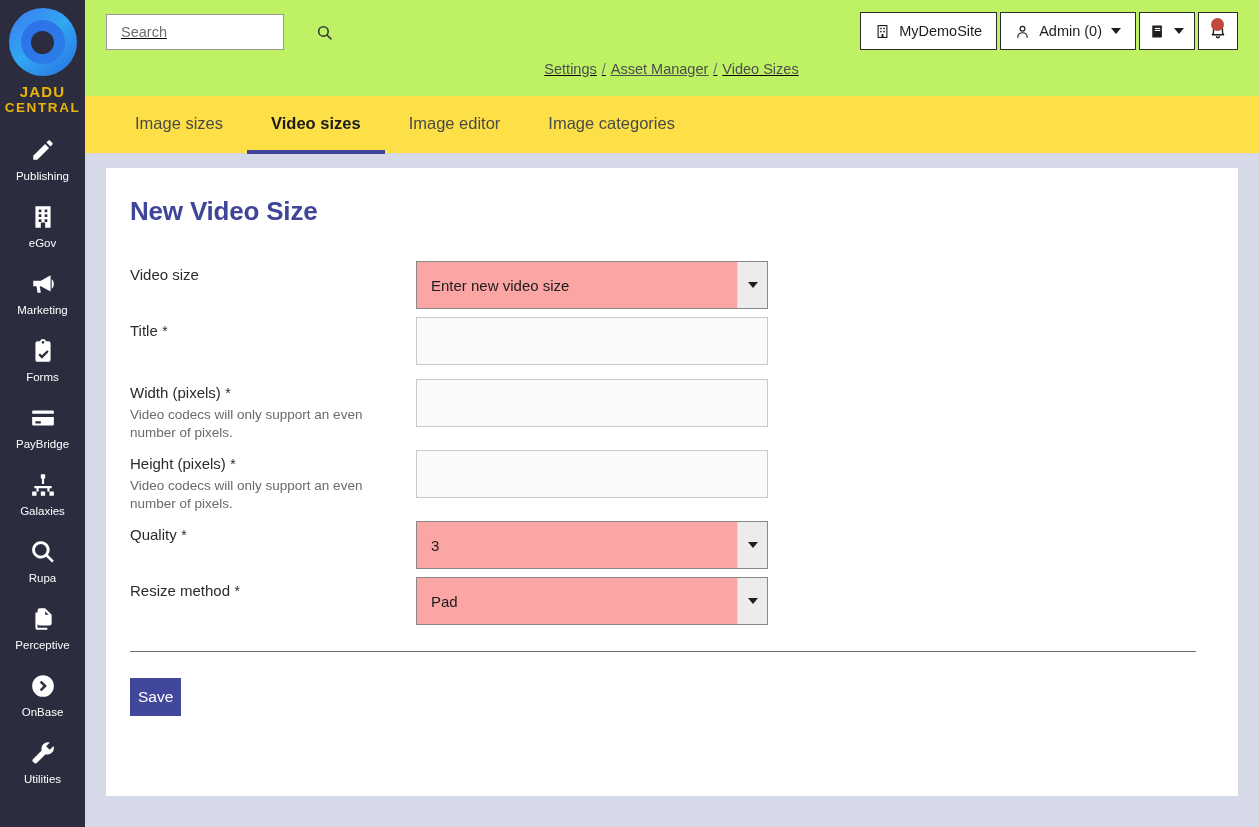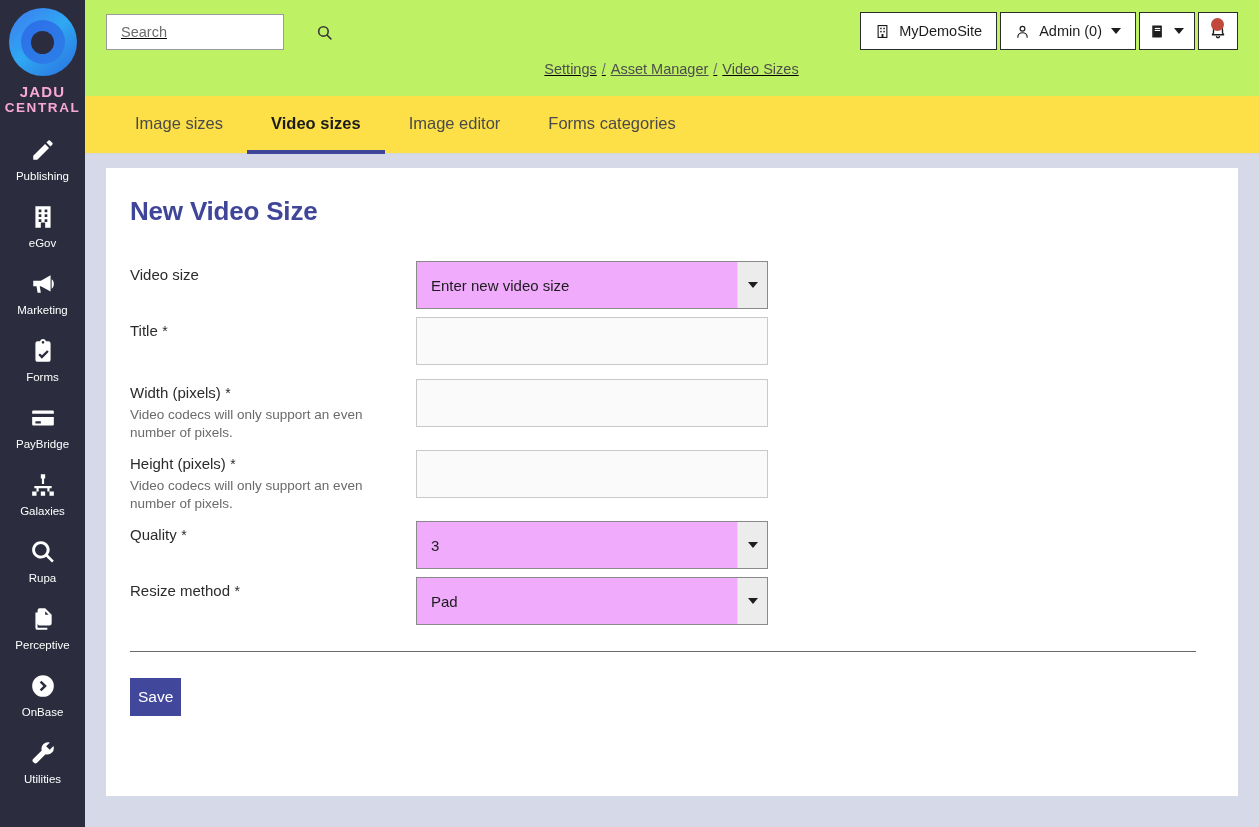--- a/index.html
+++ b/index.html
@@ -35,21 +35,21 @@
     width: 23px; height: 23px; border-radius: 50%;
     background: #2b2d3e;
   }
   .logo-ring::before {
     content: ""; position: absolute;
     width: 44px; height: 44px; border-radius: 50%;
     background: linear-gradient(140deg, #2e6fe8 0%, #2b7fe8 100%);
   }
   .logo-word {
     margin-top: 8px;
-    color: #f9a8d4; font-weight: bold; letter-spacing: 1.2px;
+    color: #eab308; font-weight: bold; letter-spacing: 1.2px;
     font-size: 15px; line-height: 16px; text-align: center;
   }
   .logo-word .l2 { font-size: 13.5px; letter-spacing: 1.6px; display: block; }
 
   .nav-item {
     width: 85px; padding: 11px 0 11px 0;
     display: flex; flex-direction: column; align-items: center; gap: 7px;
     color: #ffffff; text-decoration: none; cursor: pointer;
   }
   .nav-item .ico { width: 26px; height: 26px; display: block; }
@@ -134,21 +134,21 @@
   .flabel .req { color: #2b2b2b; font-size: 14px; }
   .flabel .hint { font-size: 13.5px; color: #6a6a6a; line-height: 18px; margin-top: 4px; max-width: 252px; }
   .fctl { flex: 0 0 352px; }
 
   .txt {
     width: 352px; height: 48px; background: #fafafa;
     border: 1px solid #c9c9c9; outline: none; padding: 0 10px;
     font-size: 15px; color: #1c1c1c; font-family: "Liberation Sans", sans-serif;
   }
   .sel-wrap {
-    width: 352px; height: 48px; border: 1px solid #8a8a8a; background: #f0abfc;
+    width: 352px; height: 48px; border: 1px solid #8a8a8a; background: #fca5a5;
     display: flex; align-items: center; cursor: pointer; position: relative;
   }
   .sel-val { flex: 1; padding-left: 14px; font-size: 15px; color: #1c1c1c; }
   .sel-arrow {
     width: 30px; height: 100%; background: #ececec;
     display: flex; align-items: center; justify-content: center;
     border-left: 1px solid #dcdcdc;
   }
   .sel-arrow .tri { width: 0; height: 0; border-left: 5px solid transparent; border-right: 5px solid transparent; border-top: 6px solid #1d1d1d; }
 
@@ -334,21 +334,21 @@
             <span class="bell-dot"></span>
           </span>
         </button>
       </div>
     </header>
 
     <div class="tabs">
       <div class="tab">Image sizes</div>
       <div class="tab active">Video sizes</div>
       <div class="tab">Image editor</div>
-      <div class="tab">Forms categories</div>
+      <div class="tab">Image categories</div>
     </div>
 
     <div class="content">
       <div class="card">
 
         <h1 class="card-title">New Video Size</h1>
 
         
         <div class="frow">
           <div class="flabel">

